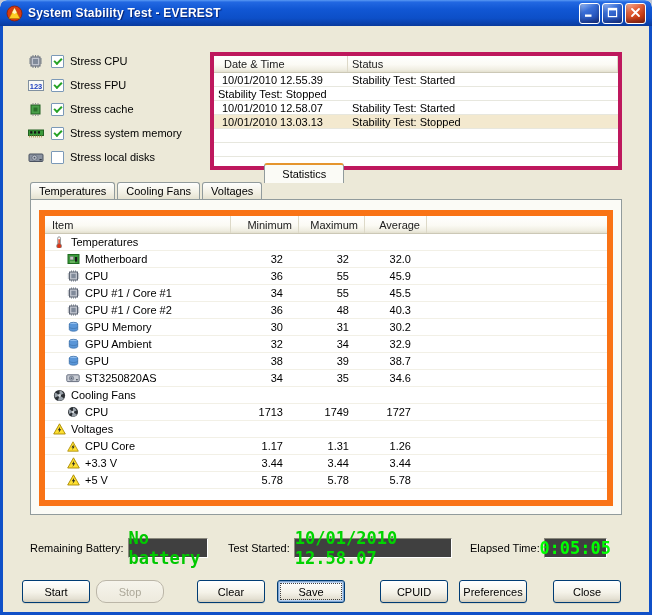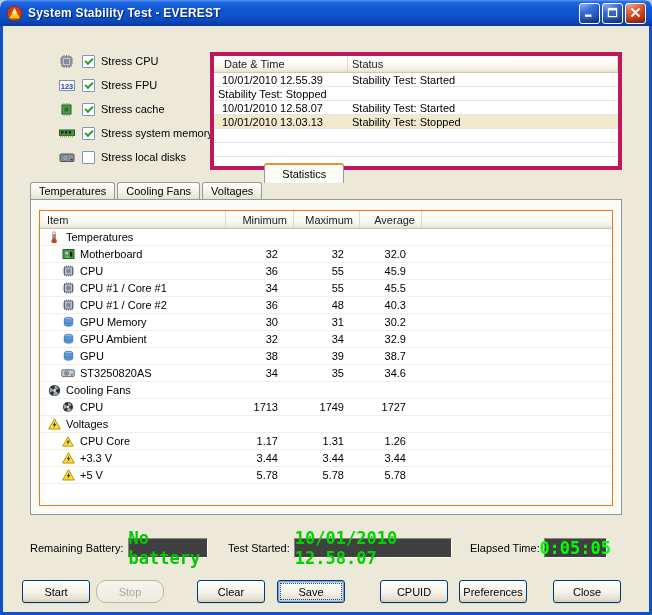--- a/index.html
+++ b/index.html
@@ -35,21 +35,21 @@
     box-shadow:inset 0 -3px 4px rgba(0,0,40,.35);
     display:flex; align-items:center; justify-content:center; cursor:default;
   }
   .tbtn-close{
     background:linear-gradient(150deg,#F6B49C 0%,#E4633C 35%,#CC3C10 70%,#A82E08 100%);
   }
 
   
   .stress-panel{ position:absolute; left:28px; top:53px; z-index:2; }
   .stress-row{ display:flex; align-items:center; height:16px; margin-bottom:8px; }
-  .stress-ico{ width:20px; height:13px; display:inline-flex; align-items:center; margin-right:3px; flex:none;margin-left:31px; }
+  .stress-ico{ width:20px; height:13px; display:inline-flex; align-items:center; margin-right:3px; flex:none; }
   .cb{
     width:13px; height:13px; background:#fff; border:1px solid #7B99B8;
     border-radius:1px; position:relative; margin-right:6px; flex:none;
   }
   .cb.checked::after{
     content:''; position:absolute; left:2px; top:2.5px; width:6px; height:3px;
     border-left:2px solid #26A226; border-bottom:2px solid #26A226; transform:rotate(-45deg);
   }
   .cb-label{ white-space:nowrap; }
 
@@ -86,21 +86,21 @@
     background:#FBFBF6; border-top:2px solid #E5952E; z-index:6;
   }
   .tabpanel{
     position:absolute; left:30px; top:199px; width:592px; height:316px;
     background:#FBFBF6; border:1px solid #919B9C; z-index:4;
   }
 
   
   .stats{
     position:absolute; left:8px; top:10px; width:574px; height:296px;
-    background:#fff; border:1px solid #f97316; overflow:hidden;
+    background:#fff; border:6px solid #f97316; overflow:hidden;
   }
   .stats-header{ display:flex; height:18px;
     background:linear-gradient(to bottom,#FFFFFF 0%,#FBFAF4 55%,#F0EEE2 85%,#E3E0CF 100%);
     border-bottom:1px solid #CCC8B6;
   }
   .c-item{ width:186px; display:flex; align-items:center; padding-left:7px; overflow:hidden; white-space:nowrap; }
   .c-num , .c-num2, .c-num3{ text-align:right; display:flex; align-items:center; justify-content:flex-end; }
   .c-num{ width:68px; } .c-num2{ width:66px; } .c-num3{ width:62px; }
   .stats-header .c-num, .stats-header .c-num2, .stats-header .c-num3{ padding-right:6px; }
   .c-fill{ flex:1; border-right:none; }

